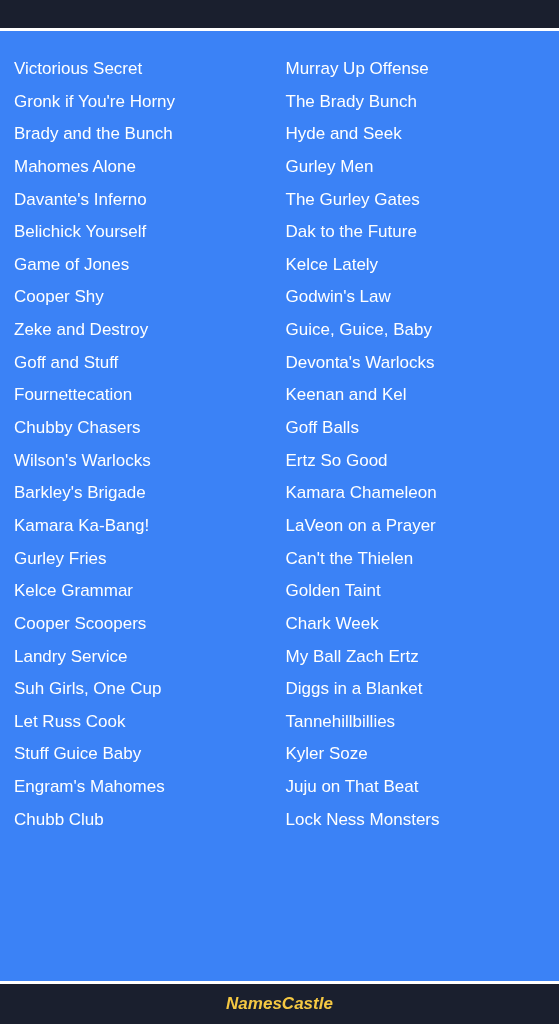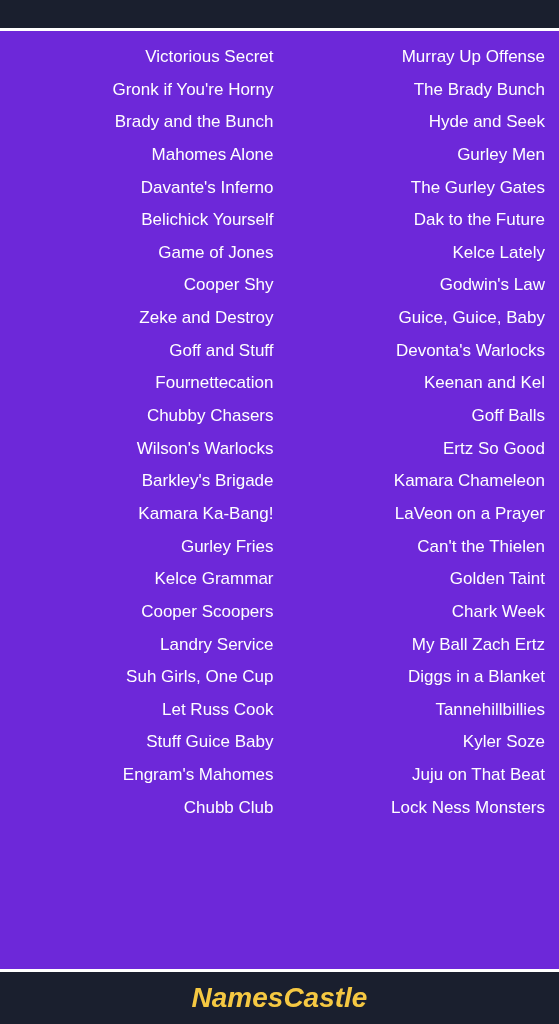--- a/index.html
+++ b/index.html
@@ -27,23 +27,22 @@
     .header-title {
       color: #ffffff;
       font-size: 30px;
       font-weight: 900;
       font-family: 'Arial Black', Arial, sans-serif;
       line-height: 1.2;
     }
 
     .content {
       flex: 1;
-      padding: 10px 8px 10px 8px;
-      background-color: #6d28d9;
-      text-align: right;
+      padding: 22px 8px 10px 8px;
+      background-color: #3b82f6;
     }
 
     .names-grid {
       display: grid;
       grid-template-columns: 1fr 1fr;
       gap: 0;
     }
 
     .name-item {
       color: #ffffff;
@@ -55,21 +54,21 @@
 
     .footer {
       background-color: #1a1f2e;
       border-top: 3px solid #ffffff;
       padding: 10px 12px 10px 12px;
       text-align: center;
     }
 
     .footer-text {
       color: #ffffff;
-      font-size: 28px;
+      font-size: 17px;
       font-weight: 900;
       font-family: 'Arial Black', Arial, sans-serif;
       font-style: italic;
     }
 
     .footer-text span.names {
       color: #f5c842;
     }
 
     .footer-text span.castle {

